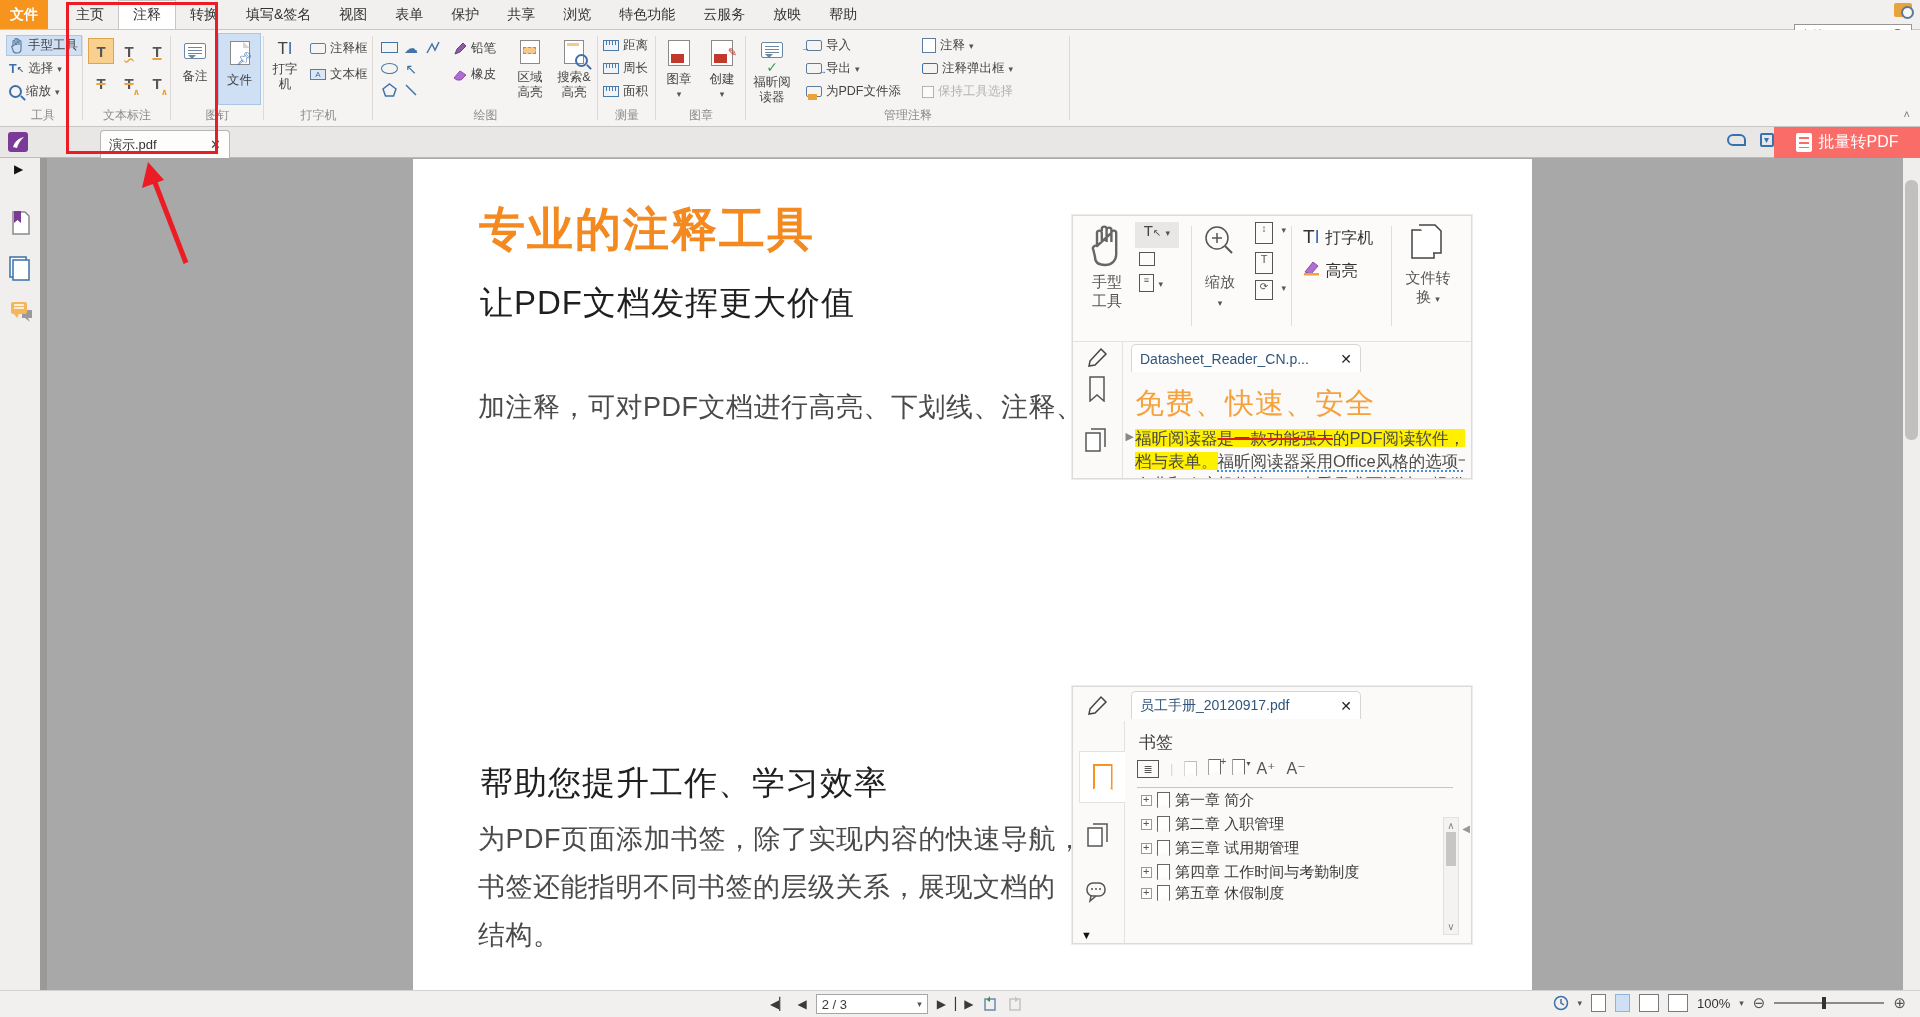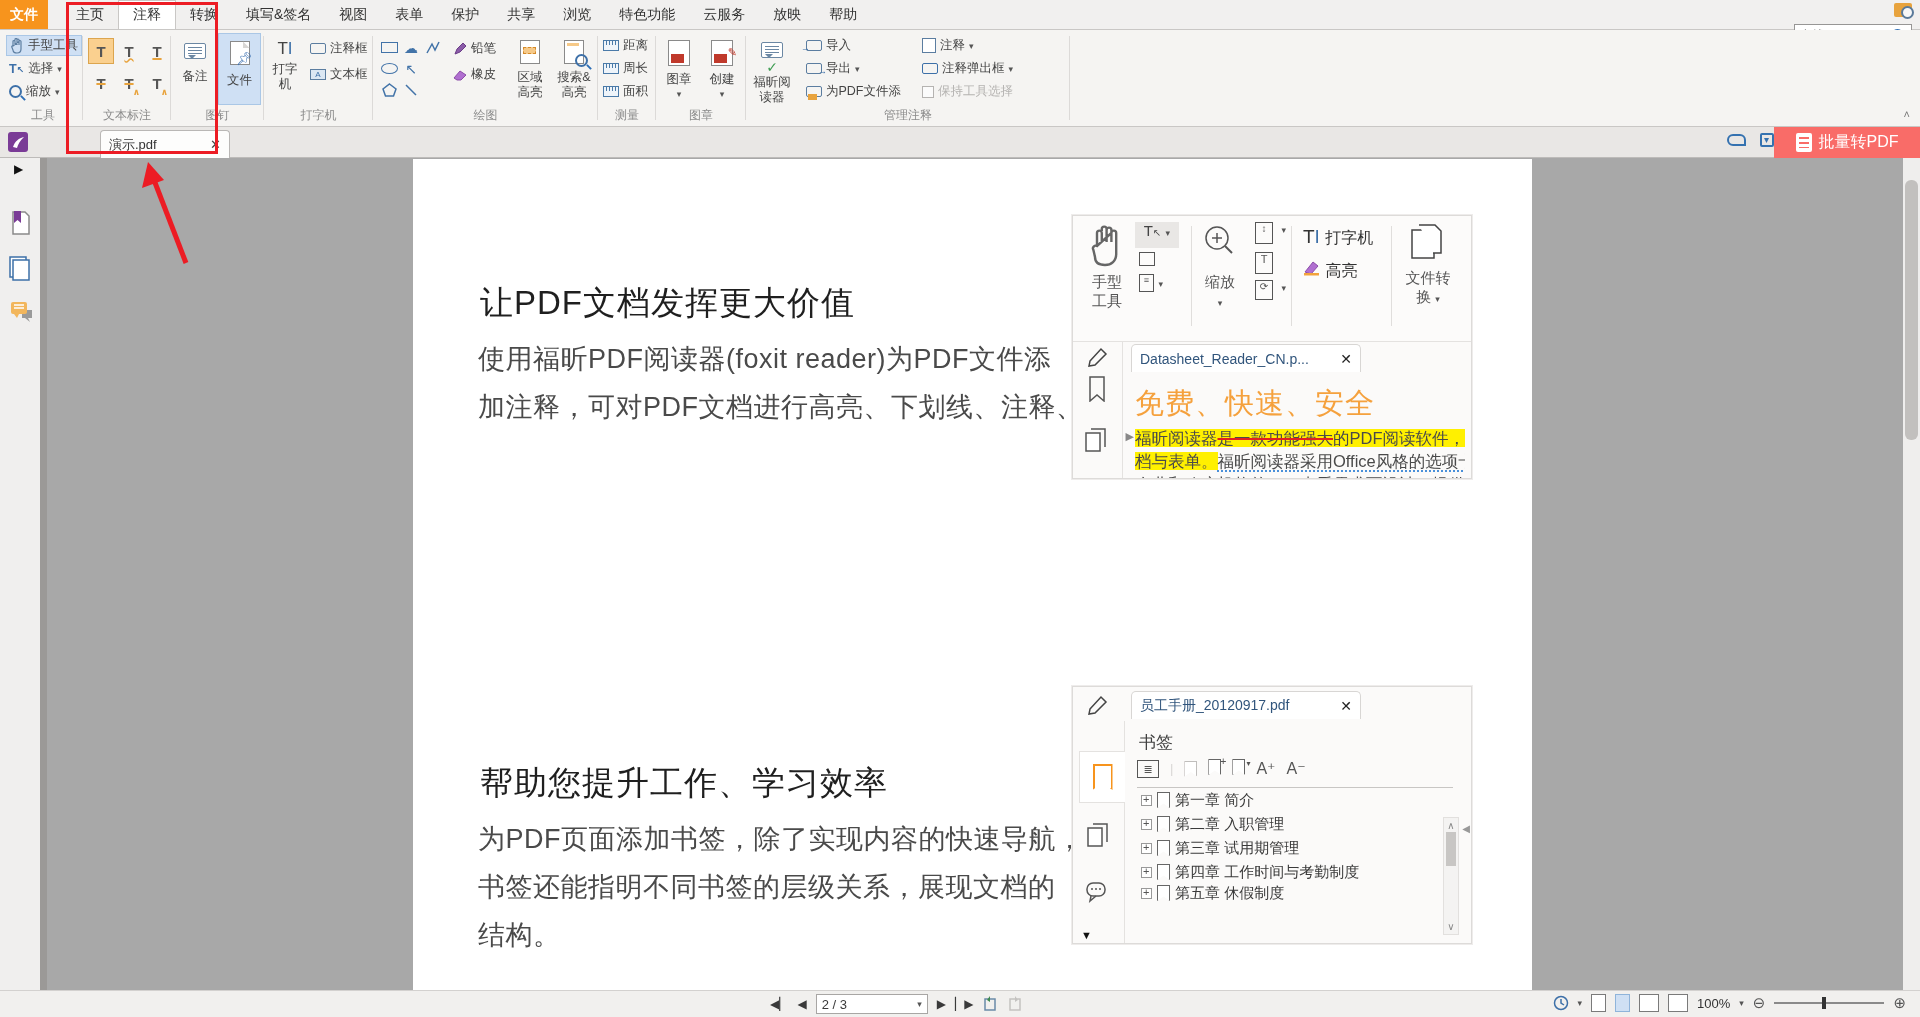--- a/index.html
+++ b/index.html
@@ -442,22 +442,22 @@
       <path d="M13 10h10v8h-4l2 4-5-4h-3z" fill="#9a9a9a"></path>
       <rect x="2" y="2" width="16" height="12" rx="2" fill="#f2b65c"></rect>
       <path d="M5 14h5l-2 4z" fill="#f2b65c"></path>
       <path d="M5 5h10M5 8h10" stroke="#fff" stroke-width="1.5"></path>
     </svg>
   </div>
   <div class="splitter"></div>
 
   <div class="pdfpage">
 
+    <div class="h1" style="top:40px">专业的注释工具</div>
     <div class="h2" style="top:122px">让PDF文档发挥更大价值</div>
-    <div class="bodyline" style="top:182px">使用福昕PDF阅读器(foxit reader)为PDF文件添</div>
     <div class="bodyline" style="top:230px">加注释，可对PDF文档进行高亮、下划线、注释、文</div>
 
     <div class="mock" style="top:56px;height:264px">
       <div class="m1-toolbar">
         <svg style="position:absolute;left:16px;top:8px" width="36" height="44" viewBox="0 0 18 22">
             <path d="M4 11V4.5a1.2 1.2 0 012.4 0V9m0-5.5v-1a1.2 1.2 0 012.4 0V9m0-6a1.2 1.2 0 012.4 0v6m0-4.5a1.2 1.2 0 012.4 0V15c0 3.5-2.4 5.5-5.6 5.5S3 19 3 16.5L2.2 13c-.8-1.3.6-2.6 1.8-2z" fill="none" stroke="#666" stroke-width="1.2"></path>
           </svg>
         <div class="mtb-lbl" style="position:absolute;left:12px;top:56px;width:44px">手型工具</div>
         <div style="position:absolute;left:62px;top:6px;width:44px;height:26px;background:#e9e7e5;text-align:center;font-size:15px;color:#444">T<span style="font-size:10px">↖</span> <span class="caret">▾</span></div>
         <div style="position:absolute;left:66px;top:36px;width:16px;height:14px;border:1.5px solid #555"></div>

